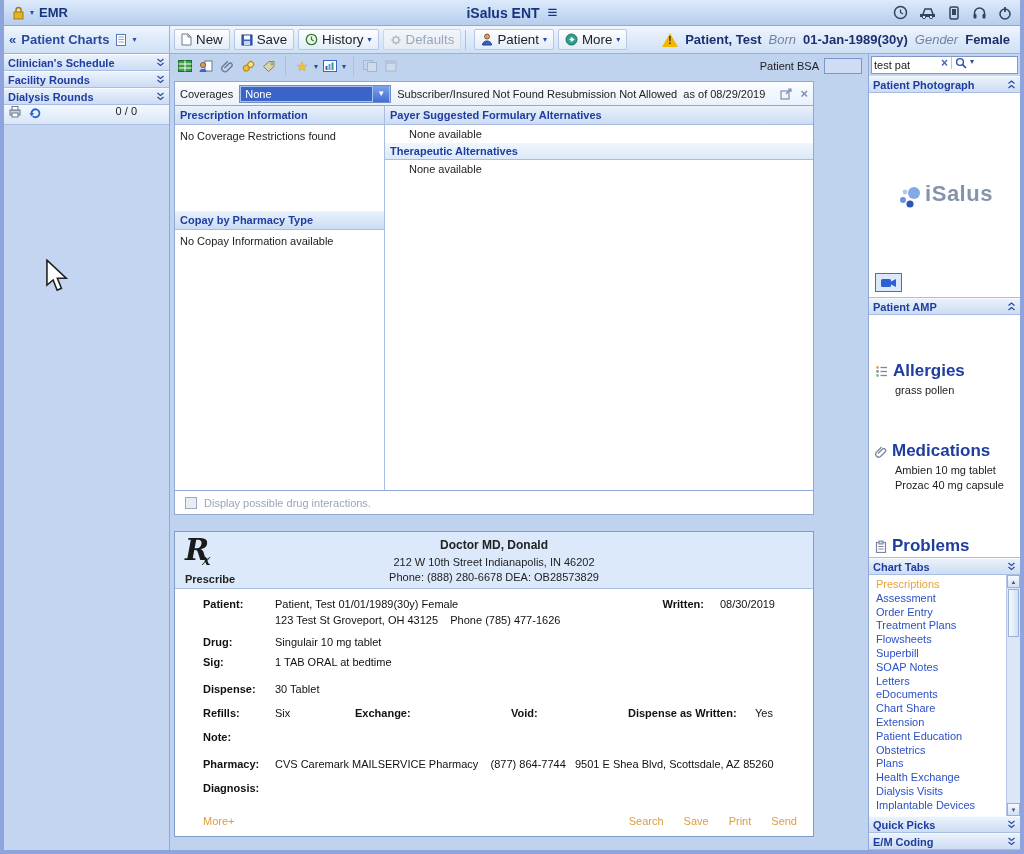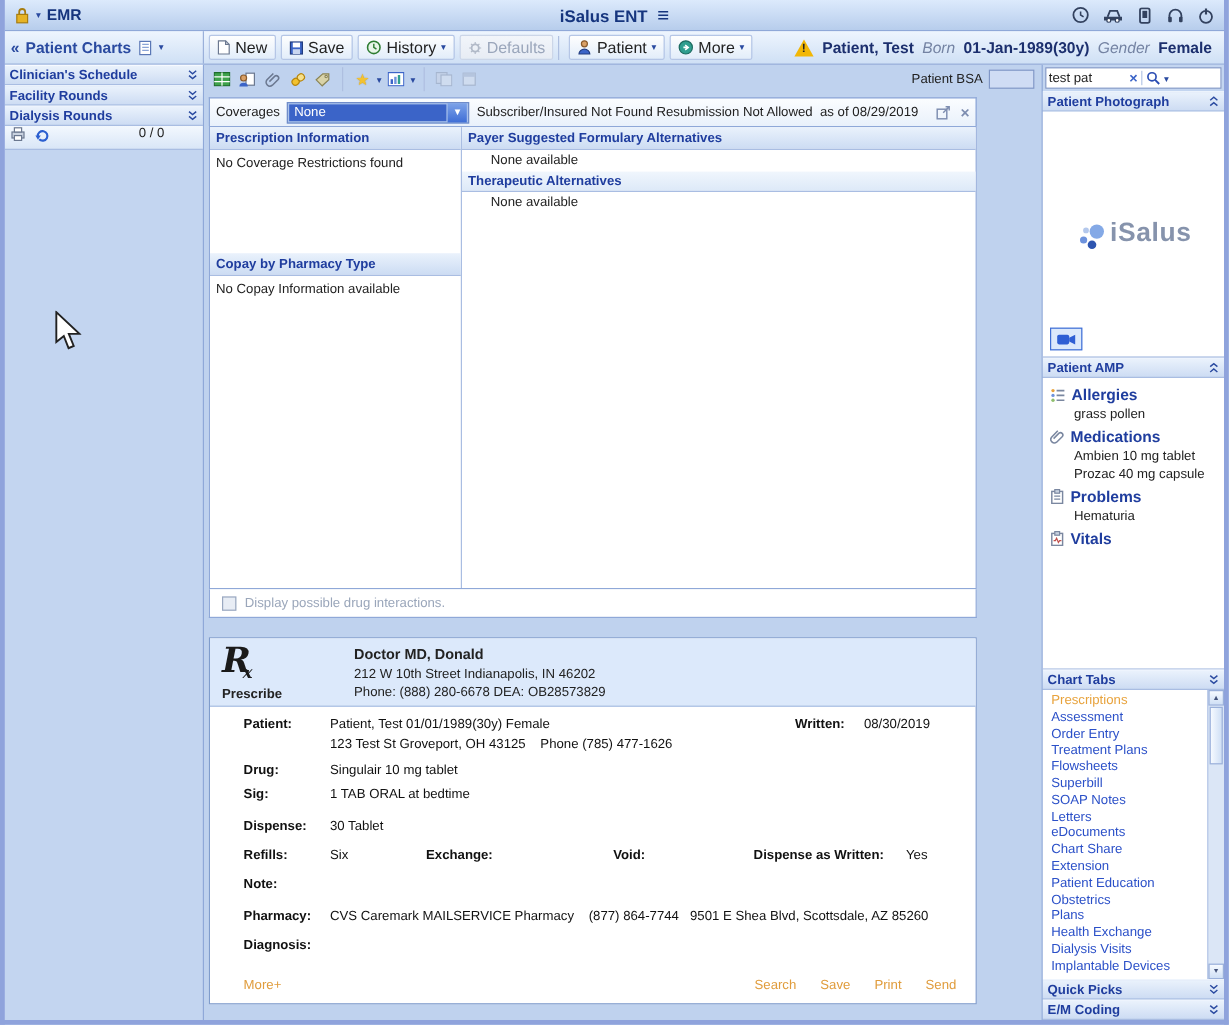--- a/index.html
+++ b/index.html
@@ -90,21 +90,21 @@
   
   .rx-panel { width: 640px; height: 306px; margin-top: 16px; border: 1px solid #7f9ccc; background: #fff;
     display: flex; flex-direction: column; font-size: 11px; }
   .rx-header { background: #dce9fb; border-bottom: 1px solid #a9bde2; display: flex; padding: 4px 10px 3px; flex: none; }
   .rx-hleft { width: 110px; display: flex; flex-direction: column; justify-content: space-between; }
   .rx-symbol { color: #1a1a1a; line-height: 1; }
   .rx-r { font-family: "DejaVu Serif", serif; font-style: italic; font-weight: bold; font-size: 29px; }
   .rx-x { font-family: "DejaVu Serif", serif; font-style: italic; font-weight: bold; font-size: 14px;
     margin-left: -7px; vertical-align: -5px; display: inline-block; }
   .rx-prescribe { font-weight: bold; color: #222; }
-  .rx-hcenter { flex: 1; text-align: left; color: #222; padding-top: 2px; }
+  .rx-hcenter { flex: 1; text-align: center; color: #222; padding-top: 2px; }
   .rx-hcenter .docname { font-weight: bold; font-size: 12px; margin-bottom: 2px; }
   .rx-hcenter div { line-height: 15px; }
   .rx-hright { width: 110px; }
   .rx-body { flex: 1; padding: 9px 10px 4px 28px; color: #111; display: flex; flex-direction: column; }
   .rx-row { display: flex; margin-bottom: 8px; }
   .rx-label { width: 72px; font-weight: bold; flex: none; }
   .pre { white-space: pre; }
   .rx-written { margin-left: auto; display: flex; gap: 16px; padding-right: 28px; }
   .rx-sub { margin-left: 72px; margin-top: -4px; margin-bottom: 10px; }
   .rx-mb-lg { margin-bottom: 15px; }
@@ -114,33 +114,33 @@
   .rx-footer { margin-top: auto; display: flex; align-items: center; padding: 0 6px 5px 0; }
   .rx-more { color: #e09c3c; }
   .rx-actions { margin-left: auto; display: flex; gap: 20px; }
   .rx-action { color: #e09c3c; }
 
   
   .rsb { width: 152px; margin-left: auto; display: flex; flex-direction: column;
     border-left: 1px solid #8fa8d8; background: #c3d5f0; }
   .rsb-search { height: 22px; display: flex; align-items: center; padding: 2px 2px; }
   .search-box { flex: 1; height: 18px; background: #fff; border: 1px solid #7f96c6;
-    display: flex; align-items: center; padding: 0 2px; gap: 3px; }
+    display: flex; padding: 0 2px; gap: 3px; }
   .search-box input { border: none; outline: none; width: 64px; font-size: 11px;
     font-family: "Liberation Sans", sans-serif; color: #222; }
   .search-x { color: #3b64c8; font-weight: bold; font-size: 12px; line-height: 1; }
   .search-sep { width: 1px; height: 12px; background: #b5c6e6; }
   .photo-area { height: 205px; background: #fff; border-bottom: 1px solid #a9bde2; position: relative; flex: none; }
   .logo { position: absolute; top: 88px; left: 0; right: 0; display: flex; align-items: flex-start; justify-content: center; gap: 3px; }
   .logo-text { font-size: 22px; font-weight: bold; color: #8693ac; letter-spacing: 0.5px; }
   .camera-btn { position: absolute; left: 6px; bottom: 5px; width: 27px; height: 19px;
     border: 1px solid #3f6ed6; background: #dce9fb; display: flex; align-items: center; justify-content: center; }
   .amp-body { height: 243px; background: #fff; border-bottom: 1px solid #a9bde2; padding: 3px 2px; flex: none; overflow: hidden; }
   .amp-title { display: flex; align-items: center; gap: 5px; color: #1f3d9e; font-weight: bold;
-    font-size: 13px; padding: 3px 2px 2px 4px; }
+    font-size: 17px; padding: 3px 2px 2px 4px; margin-top: 40px; }
   .amp-item { font-size: 11px; color: #222; padding: 1px 0 2px 24px; }
   .chart-tabs { flex: 1; background: #fff; display: flex; min-height: 0; }
   .tab-list { flex: 1; padding: 3px 0 0 7px; font-size: 11px; overflow: hidden; }
   .tab-item { color: #2b50c8; line-height: 13.8px; }
   .tab-item.active { color: #e8a33d; }
   .scrollbar { width: 14px; background: #dbe6f6; border-left: 1px solid #b5c6e6; display: flex; flex-direction: column; }
   .sb-btn { height: 13px; background: linear-gradient(#f6faff, #cfdff5); border: 1px solid #9ab0da;
     display: flex; align-items: center; justify-content: center; font-size: 6px; color: #44537a; flex: none; }
   .sb-btn.bottom { margin-top: auto; }
   .sb-thumb { height: 48px; margin: 1px; background: linear-gradient(90deg, #f6faff, #cfdff5); border: 1px solid #9ab0da; flex: none; }

